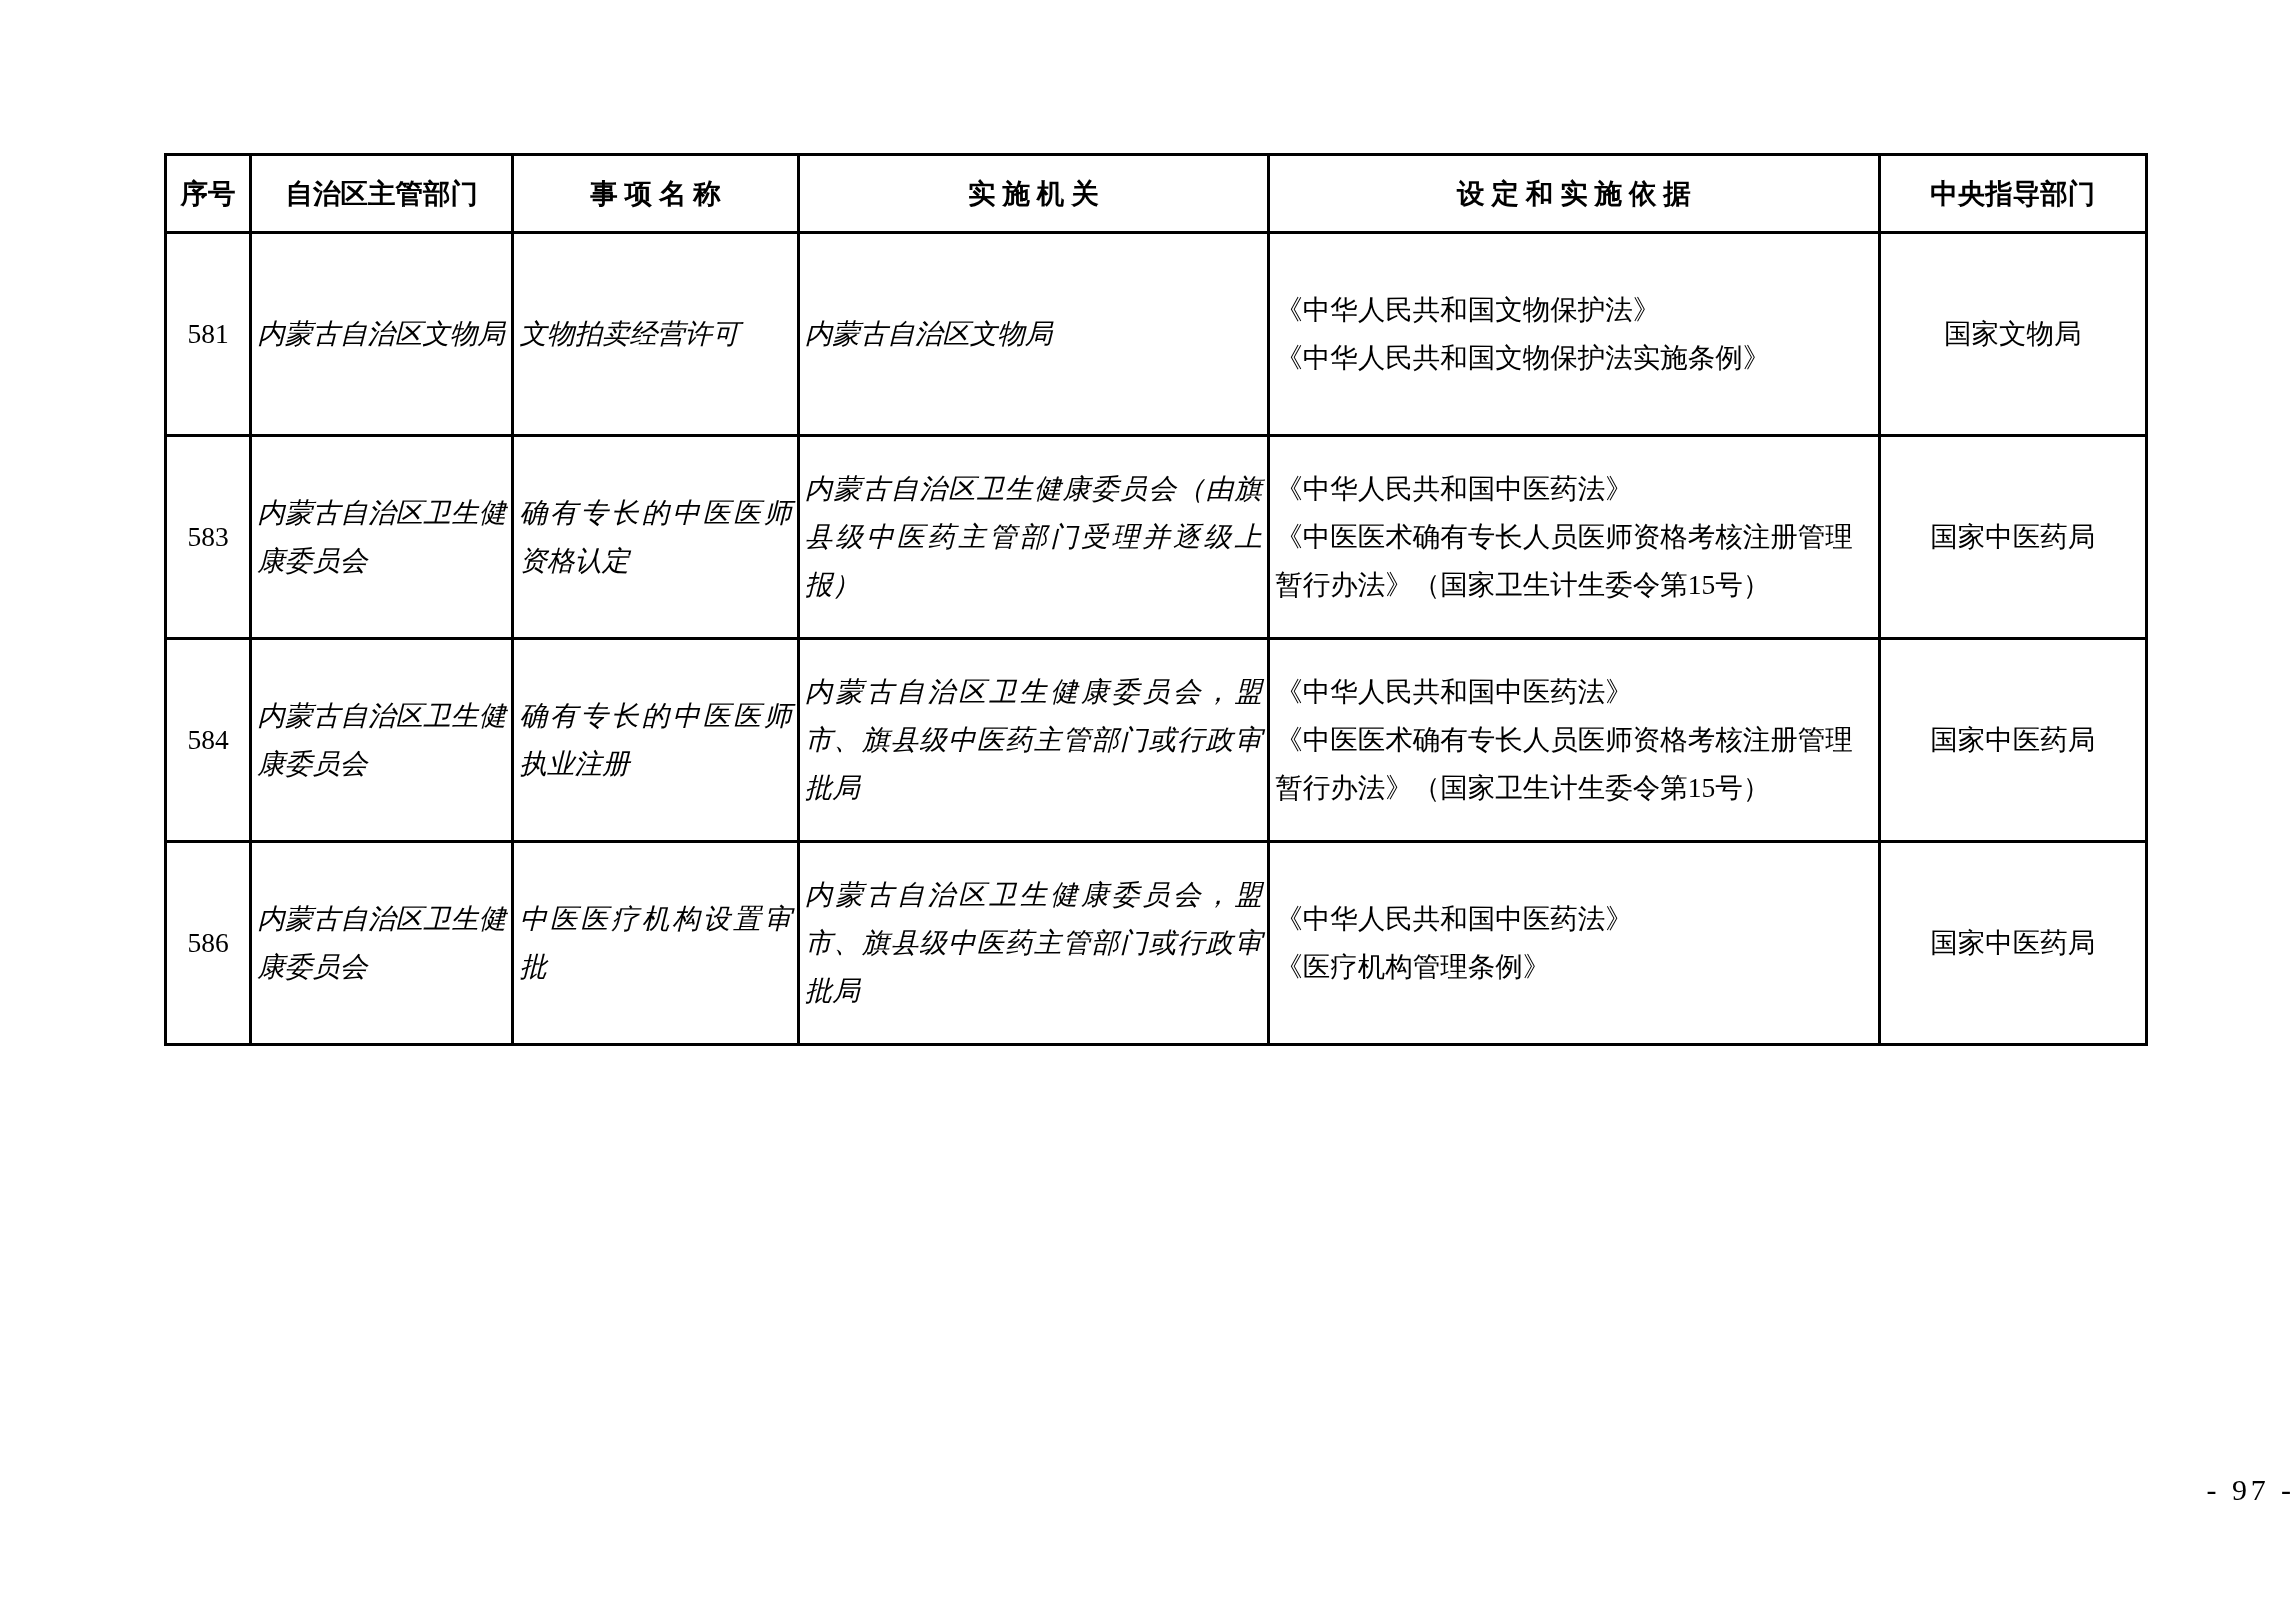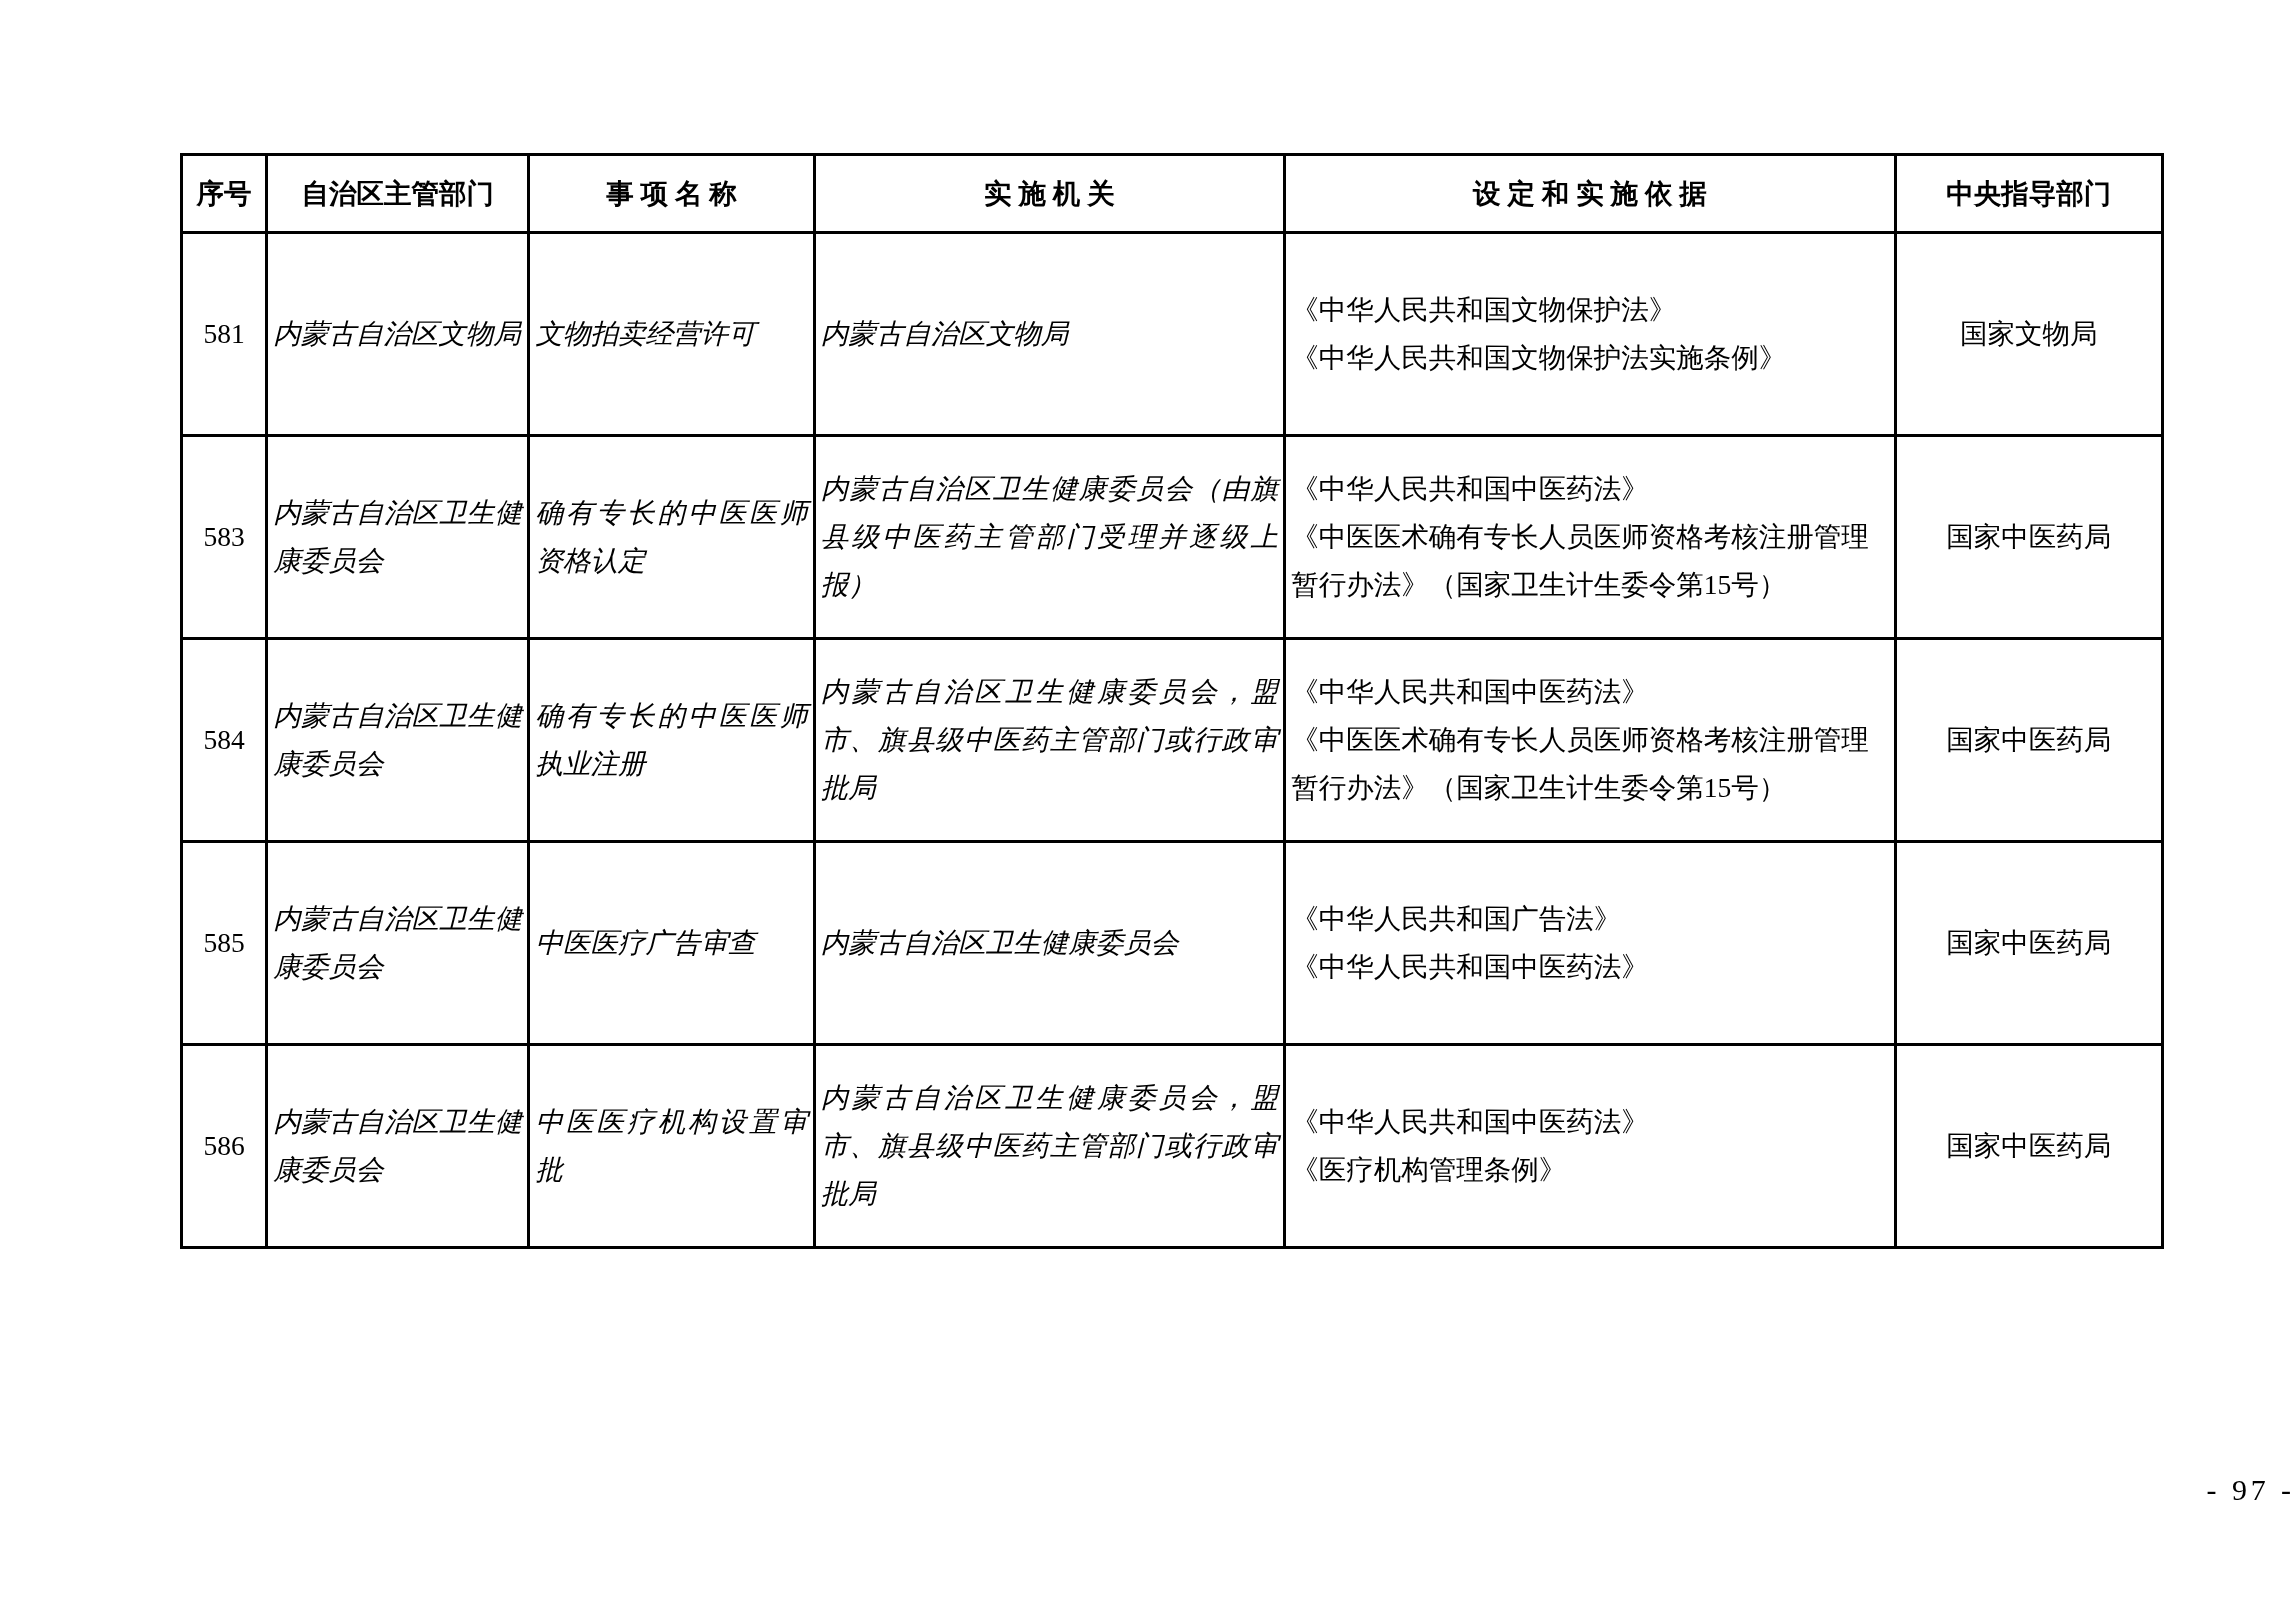--- a/index.html
+++ b/index.html
@@ -10,21 +10,21 @@
   .page {
     position: relative;
     width: 2295px;
     height: 1623px;
     background: #ffffff;
     color: #000000;
     font-family: "Liberation Serif", "DejaVu Serif", serif;
   }
   table.approval-table {
     position: absolute;
-    left: 180px;
+    left: 164px;
     top: 153px;
     width: 1984px;
     border-collapse: collapse;
     table-layout: fixed;
     border: 3.9px solid #000000;
   }
   .approval-table th,
   .approval-table td {
     border: 3.3px solid #000000;
     vertical-align: middle;
@@ -126,31 +126,20 @@
         <td class="col-dept">内蒙古自治区卫生健康委员会</td>
         <td class="col-item">确有专长的中医医师执业注册</td>
         <td class="col-agency">内蒙古自治区卫生健康委员会，盟市、旗县级中医药主管部门或行政审批局</td>
         <td class="col-basis">
           <div>《中华人民共和国中医药法》</div>
           <div>《中医医术确有专长人员医师资格考核注册管理暂行办法》（国家卫生计生委令第15号）</div>
         </td>
         <td class="col-central">国家中医药局</td>
       </tr>
       <tr>
-        <td class="col-no">585</td>
-        <td class="col-dept">内蒙古自治区卫生健康委员会</td>
-        <td class="col-item">中医医疗广告审查</td>
-        <td class="col-agency">内蒙古自治区卫生健康委员会</td>
-        <td class="col-basis">
-          <div>《中华人民共和国广告法》</div>
-          <div>《中华人民共和国中医药法》</div>
-        </td>
-        <td class="col-central">国家中医药局</td>
-      </tr>
-      <tr>
         <td class="col-no">586</td>
         <td class="col-dept">内蒙古自治区卫生健康委员会</td>
         <td class="col-item">中医医疗机构设置审批</td>
         <td class="col-agency">内蒙古自治区卫生健康委员会，盟市、旗县级中医药主管部门或行政审批局</td>
         <td class="col-basis">
           <div>《中华人民共和国中医药法》</div>
           <div>《医疗机构管理条例》</div>
         </td>
         <td class="col-central">国家中医药局</td>
       </tr>

